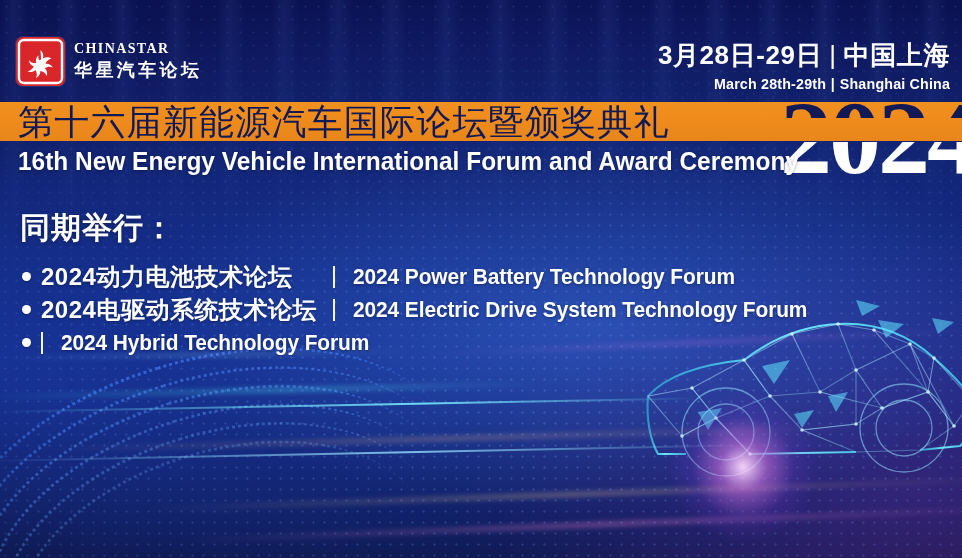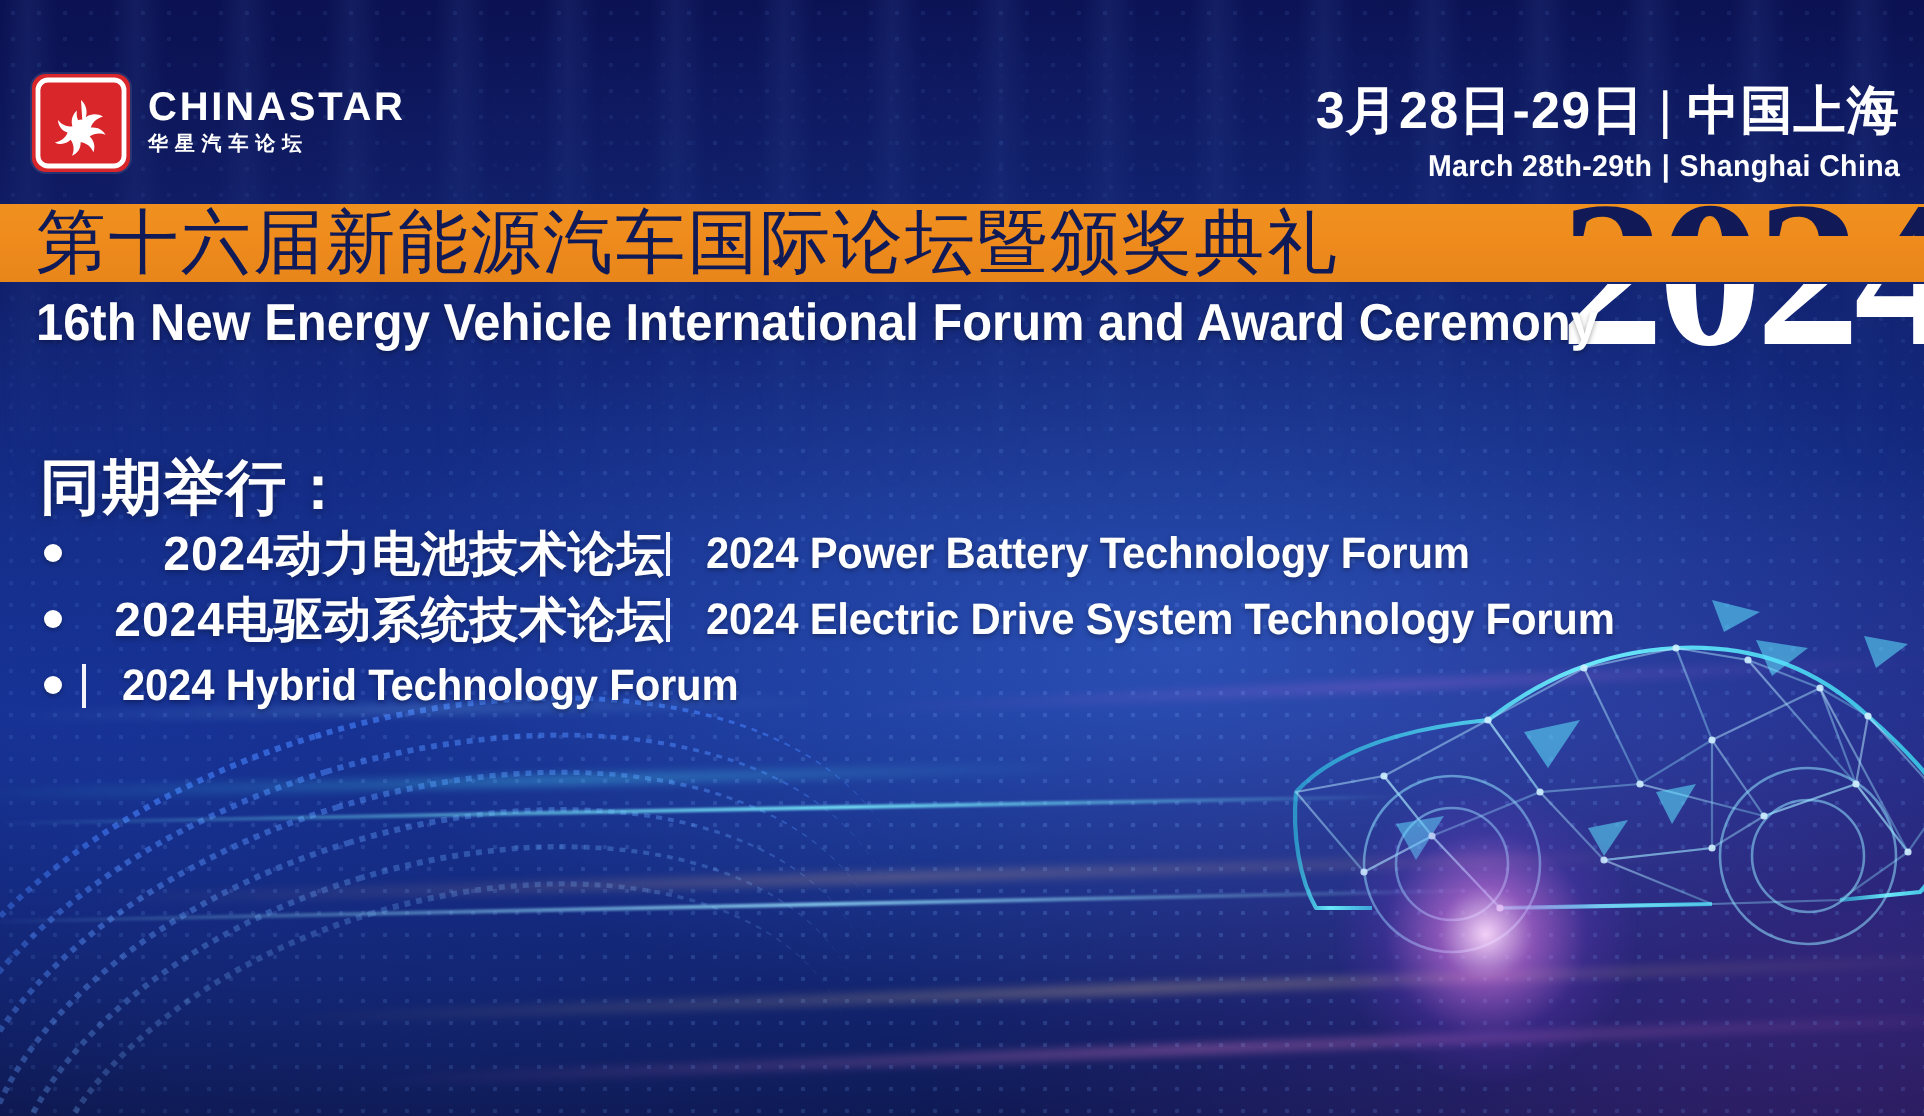--- a/index.html
+++ b/index.html
@@ -65,26 +65,26 @@
   
   .logo{position:absolute;left:16px;top:37px;display:flex;align-items:center;gap:9px;}
   .logo-mark{
     width:49px;height:49px;border-radius:7px;
     background:#d8262b;
     position:relative;flex:none;
     box-shadow:0 0 0 1px rgba(255,255,255,.10);
   }
   .logo-text{display:flex;flex-direction:column;justify-content:center;}
   .logo-en{
-    color:#fff;font-size:20px;letter-spacing:1.4px;font-weight:bold;
-    font-family:Liberation Sans, sans-serif;
+    color:#fff;font-size:14px;letter-spacing:1.4px;font-weight:bold;
+    font-family:Liberation Serif, serif;
     line-height:1.05;
   }
   .logo-cn{
-    color:#fff;font-size:10px;letter-spacing:3.4px;font-weight:bold;
+    color:#fff;font-size:18px;letter-spacing:3.4px;font-weight:bold;
     line-height:1.25;margin-top:2px;
   }
 
   
   .datebox{position:absolute;right:12px;top:40px;text-align:right;color:#fff;}
   .date-cn{font-size:26px;font-weight:bold;letter-spacing:.6px;line-height:1.2;white-space:nowrap;}
   .date-cn .sep{display:inline-block;margin:0 7px;font-weight:normal;}
   .date-en{font-size:15px;font-weight:bold;letter-spacing:.2px;line-height:1.35;margin-top:3px;white-space:nowrap;
            transform:scaleX(.95);transform-origin:right center;}
   .date-en .sep{display:inline-block;margin:0 5px;}
@@ -125,25 +125,25 @@
             clip-path:inset(0 0 72px 0);
   }
   .year .light{
     -webkit-clip-path:inset(56px 0 0 0);
             clip-path:inset(56px 0 0 0);
   }
   .year .spacer{visibility:hidden;}
 
   
   .concurrent-label{
-    position:absolute;left:20px;top:224px;
+    position:absolute;left:20px;top:208px;
     color:#fff;font-size:30px;font-weight:bold;letter-spacing:1px;
     text-shadow:0 1px 4px rgba(0,0,0,.35);
   }
-  .forum-list{position:absolute;left:22px;top:262px;z-index:3;text-align:right;}
+  .forum-list{position:absolute;left:22px;top:262px;z-index:3;}
   .forum-row{display:flex;align-items:center;height:29px;margin-bottom:4px;}
   .bullet{
     width:9px;height:9px;border-radius:50%;background:#fff;flex:none;margin-right:10px;
     box-shadow:0 1px 2px rgba(0,0,0,.3);
   }
   .forum-cn{
     color:#fff;font-size:24px;font-weight:bold;letter-spacing:.5px;white-space:nowrap;
     width:292px;text-shadow:0 1px 3px rgba(0,0,0,.35);
   }
   .divider{

